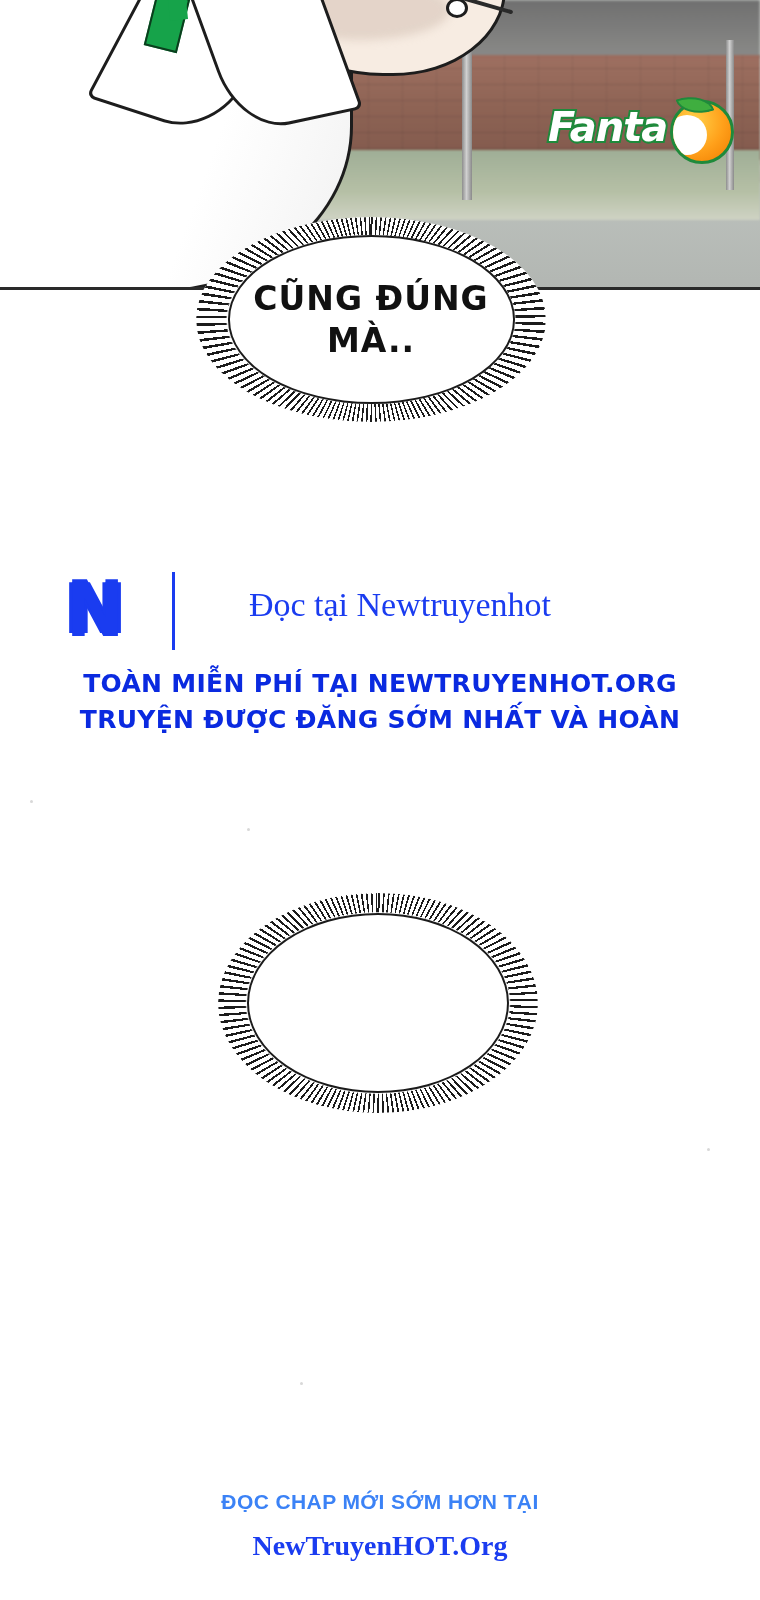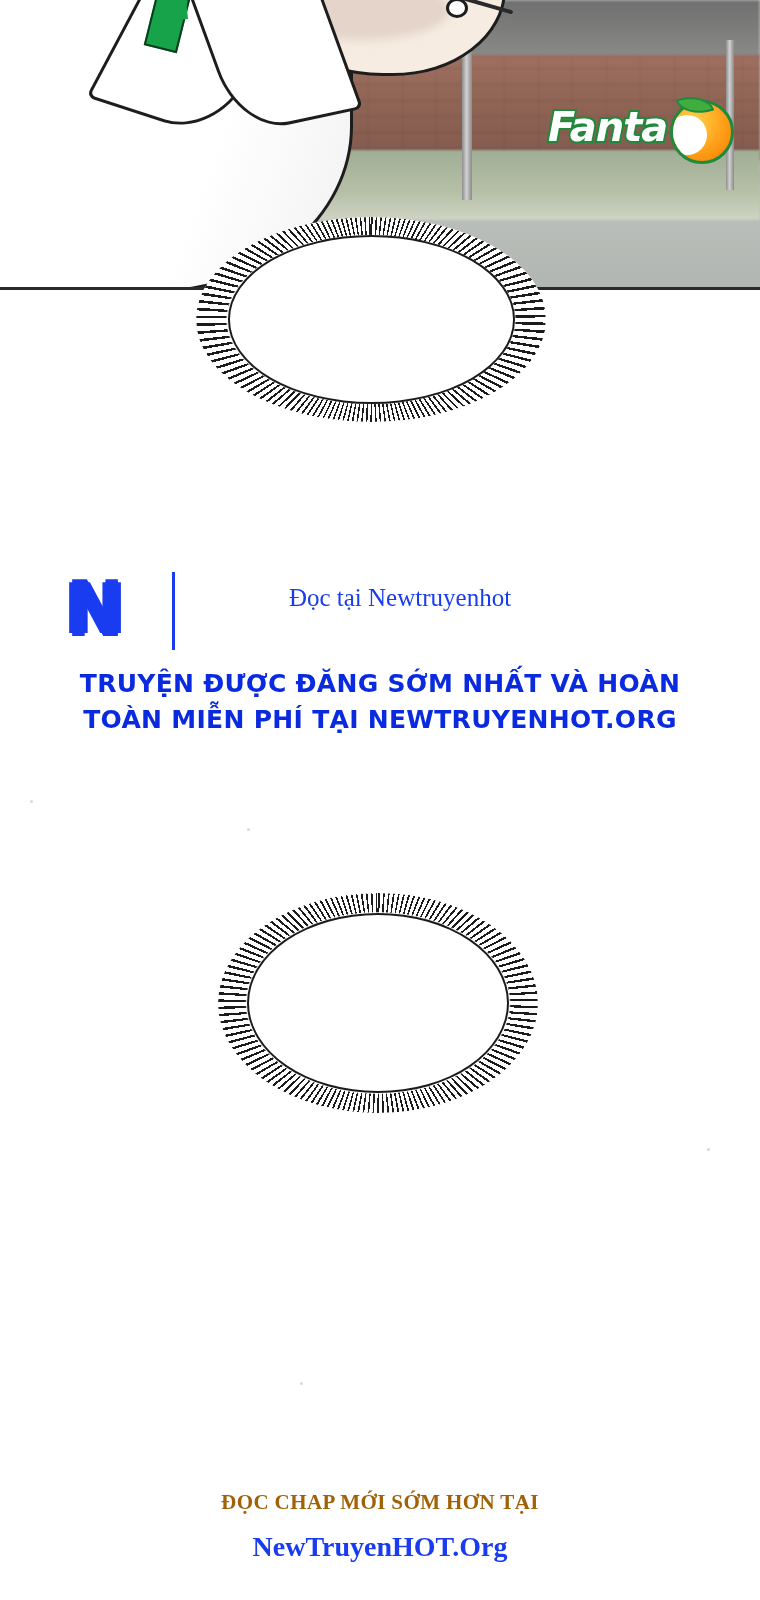--- a/index.html
+++ b/index.html
@@ -304,21 +304,21 @@
     width: 3px; height: 78px;
     background: #1a3cf0;
   }
   .wm-lines {
     position: absolute;
     left: 200px; top: 22px;
     width: 400px;
     text-align: center;
     font-family: "Liberation Serif", serif;
     color: #1a3cf0;
-    font-size: 25px;
+    font-size: 34px;
     line-height: 1.45;
   }
   .wm-banner {
     position: absolute;
     left: 0; top: 108px;
     width: 760px;
     text-align: center;
     color: #0a2ae0;
     font-family: "DejaVu Sans", sans-serif;
     font-weight: bold;
@@ -328,22 +328,22 @@
   }
 
   
   .footer {
     position: absolute;
     left: 0; top: 1490px;
     width: 760px;
     text-align: center;
   }
   .footer-line1 {
-    color: #a16207;
-    font-family: Liberation Serif, serif;
+    color: #3b82f6;
+    font-family: Liberation Sans, sans-serif;
     font-weight: bold;
     font-size: 21px;
     letter-spacing: .4px;
   }
   .footer-line2 {
     margin-top: 16px;
     color: #1a3cf0;
     font-family: "Liberation Serif", serif;
     font-weight: bold;
     font-size: 28px;
@@ -382,33 +382,35 @@
     <div class="fanta-word">Fanta</div>
     <div class="fanta-orange"></div>
     <div class="fanta-leaf"></div>
   </div>
 </div>
 <div class="panel-bottom-line"></div>
 
 <div class="bubble" id="bubble-1">
   <div class="spikes"></div>
   <div class="bubble-inner"></div>
+  <div class="bubble-text" style="white-space:pre-line;">CŨNG ĐÚNG
+MÀ..</div>
 </div>
 
 <div class="wm">
   <div class="wm-logo">
     <span class="n">N</span>
   </div>
   <div class="wm-divider"></div>
   <div class="wm-lines">
     <div>Đọc tại Newtruyenhot</div>
   </div>
   <div class="wm-banner">
+    <div>TOÀN MIỄN PHÍ TẠI NEWTRUYENHOT.ORG</div>
     <div>TRUYỆN ĐƯỢC ĐĂNG SỚM NHẤT VÀ HOÀN</div>
-    <div>TOÀN MIỄN PHÍ TẠI NEWTRUYENHOT.ORG</div>
   </div>
 </div>
 
 <div class="bubble" id="bubble-2">
   <div class="spikes"></div>
   <div class="bubble-inner"></div>
 </div>
 
 <div class="dot" style="left:30px; top:800px;"></div>
 <div class="dot" style="left:247px; top:828px;"></div>

